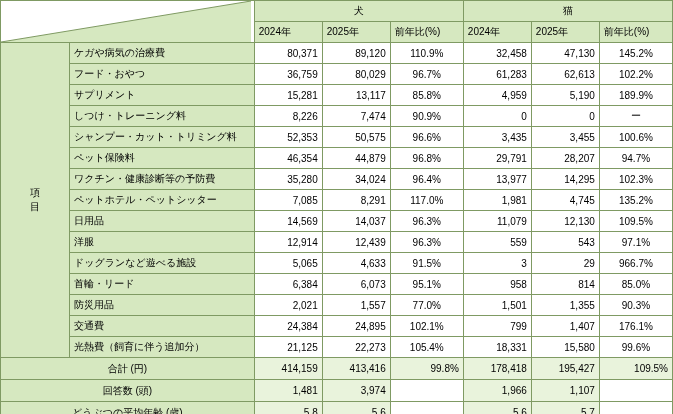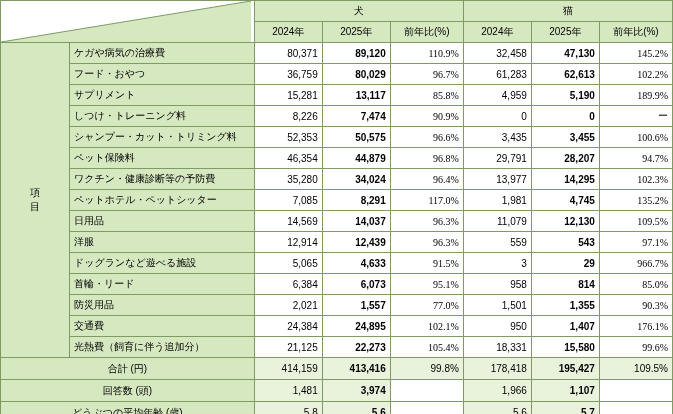--- a/index.html
+++ b/index.html
@@ -44,21 +44,20 @@
   
   .hdr-species {
     background: #d6e8c0;
     text-align: center;
     font-size: 12px;
     font-weight: bold;
     height: 19px;
   }
   .hdr-year {
     background: #d6e8c0;
-    text-align: center;
     font-size: 11px;
     font-weight: bold;
     height: 22px;
   }
   .corner {
     background: #ffffff;
     border-left: 1px solid #7f9a63;
     border-top: 1px solid #7f9a63;
     position: relative;
     padding: 0;
@@ -76,40 +75,39 @@
     background: #d6e8c0;
     text-align: left;
     font-size: 11px;
     padding-left: 6px;
   }
   .num {
     text-align: right;
     font-size: 11px;
     padding-right: 5px;
   }
-  .num.bold { font-weight: bold; }
+  .num.bold { font-weight: normal; }
   .pct {
-    text-align: right;
+    text-align: center;
     font-size: 11px;
     padding-right: 5px;
-    font-family: Liberation Serif, serif;
   }
   .summary-label {
     background: #d6e8c0;
     text-align: center;
     font-size: 11px;
     font-weight: bold;
   }
   .summary-num {
     background: #e9f3dc;
     text-align: right;
     font-size: 11px;
     padding-right: 5px;
   }
-  .summary-num.bold { font-weight: bold; }
+  .summary-num.bold { font-weight: normal; }
   .summary-pct {
     background: #e9f3dc;
     text-align: right;
     font-size: 11px;
     padding-right: 5px;
   }
   .blank { background: #ffffff; }
   tr.row-h { height: 21px; }
   tr.sum-h { height: 22px; margin-top: 30px; }
 </style>
@@ -269,21 +267,21 @@
         <td class="pct">77.0%</td>
         <td class="num">1,501</td>
         <td class="num bold">1,355</td>
         <td class="pct">90.3%</td>
       </tr>
       <tr class="row-h">
         <td class="item-cell">交通費</td>
         <td class="num">24,384</td>
         <td class="num bold">24,895</td>
         <td class="pct">102.1%</td>
-        <td class="num">950</td>
+        <td class="num">799</td>
         <td class="num bold">1,407</td>
         <td class="pct">176.1%</td>
       </tr>
       <tr class="row-h">
         <td class="item-cell">光熱費（飼育に伴う追加分）</td>
         <td class="num">21,125</td>
         <td class="num bold">22,273</td>
         <td class="pct">105.4%</td>
         <td class="num">18,331</td>
         <td class="num bold">15,580</td>

